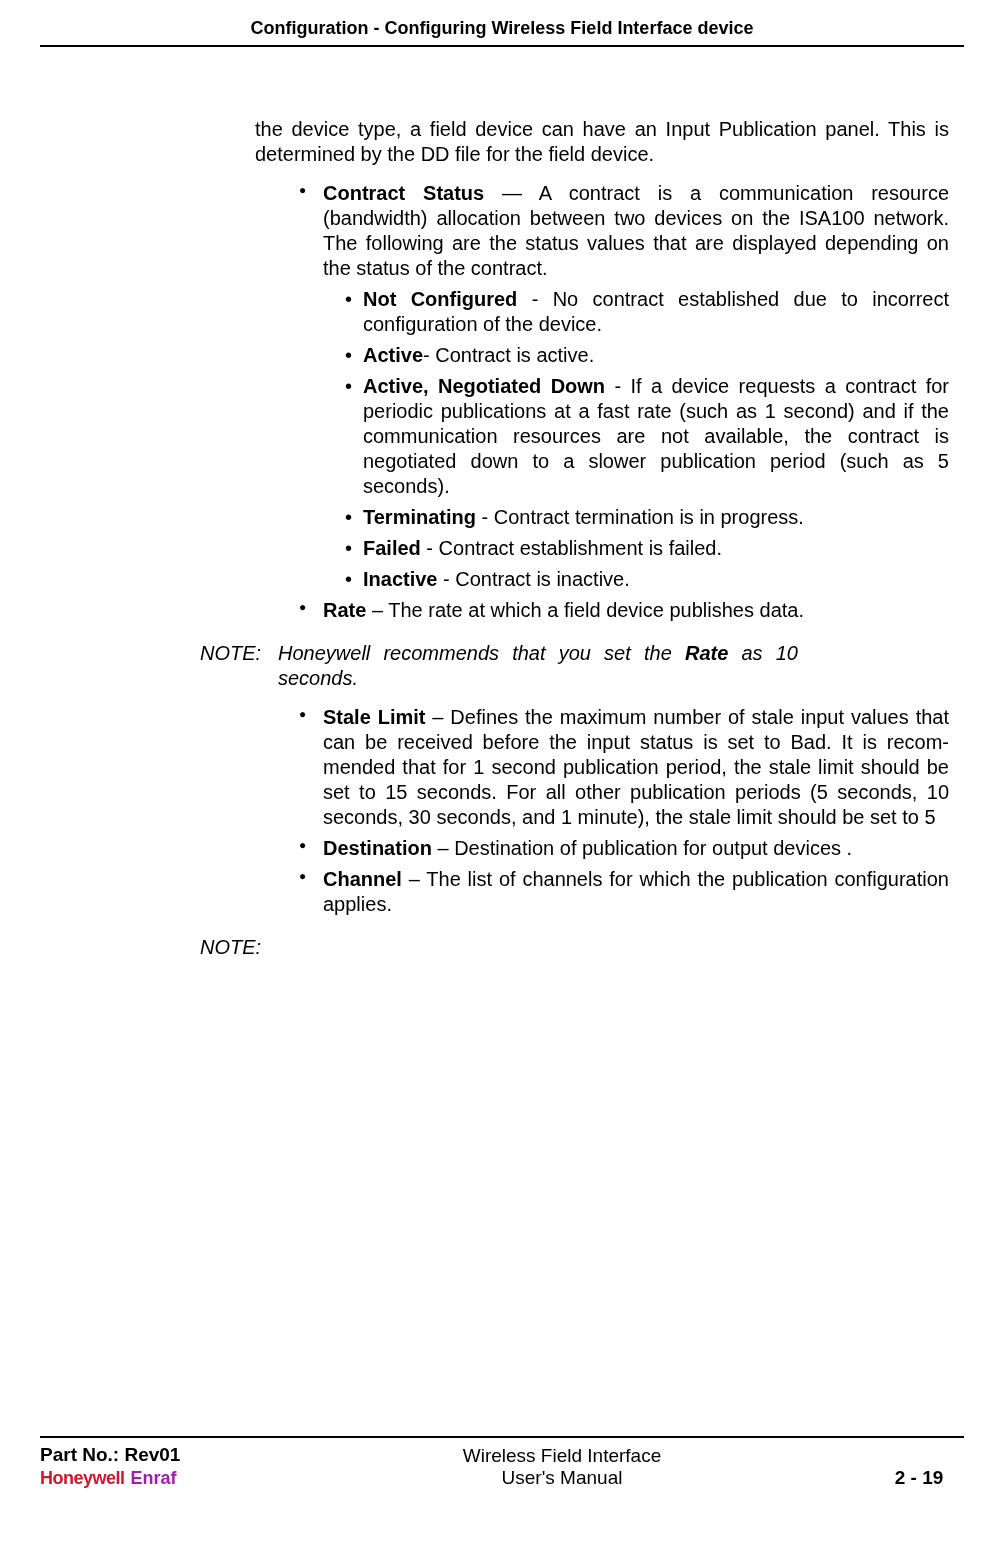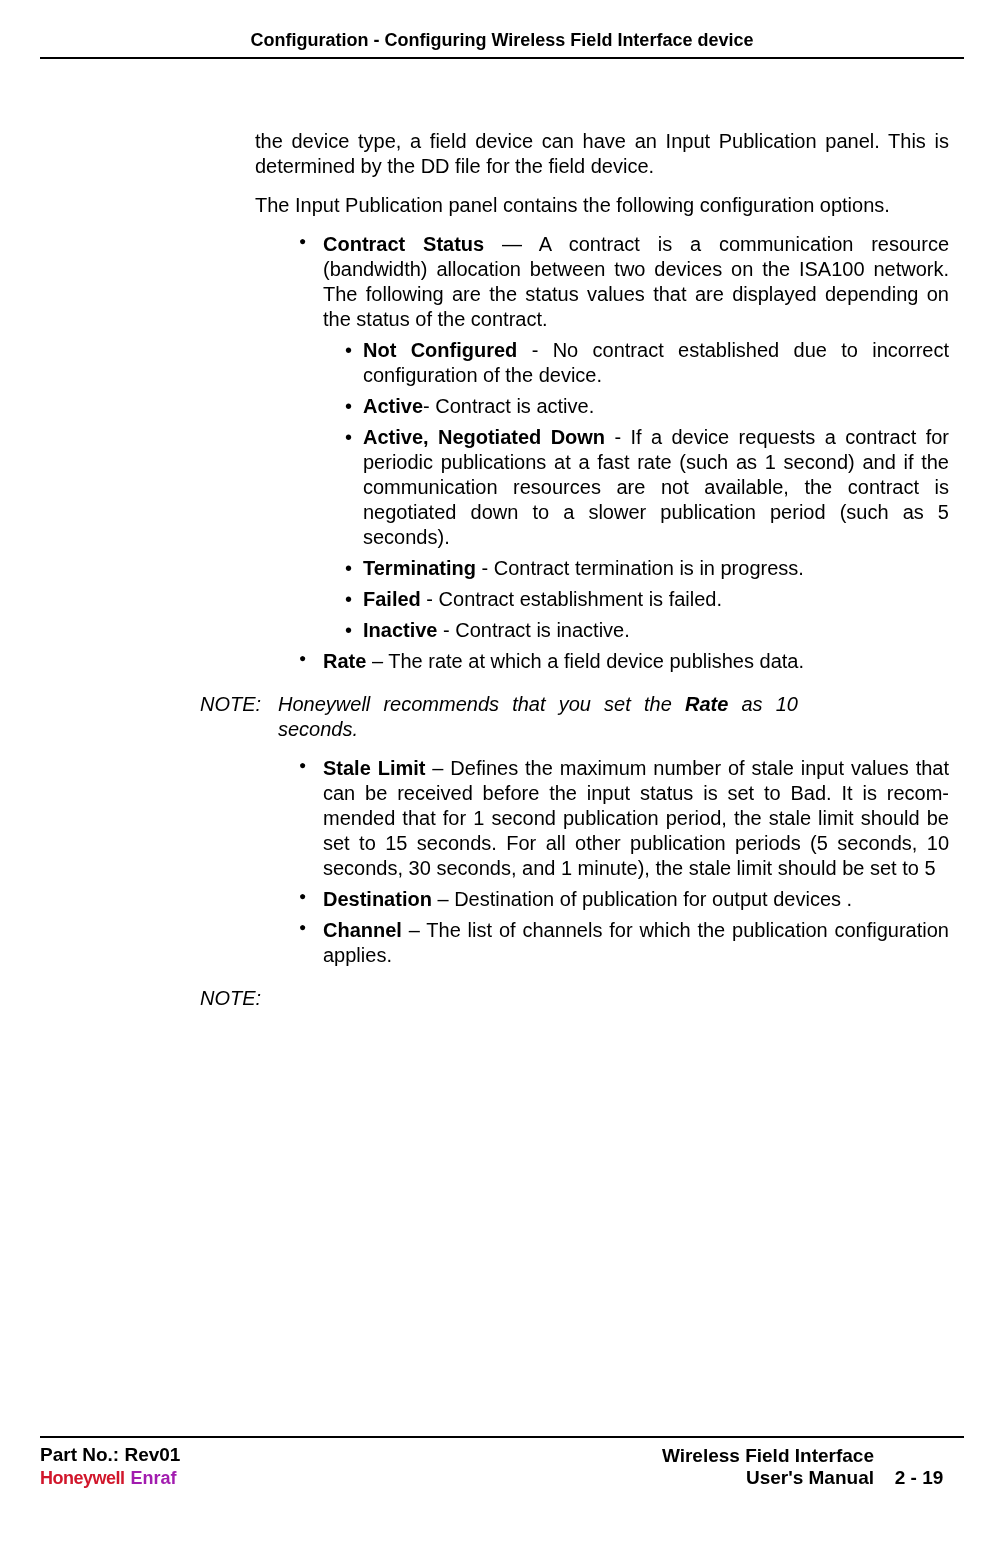--- a/index.html
+++ b/index.html
@@ -11,21 +11,21 @@
     font-family: Arial, Helvetica, sans-serif;
     color: #000;
     background: #fff;
     position: relative;
   }
   .page {
     width: 1004px;
     height: 1519px;
     position: relative;
     box-sizing: border-box;
-    padding: 12px 40px;
+    padding: 0 40px;
   }
   .running-head {
     text-align: center;
     font-weight: bold;
     font-size: 18px;
     padding-top: 18px;
   }
   .head-rule {
     border: none;
     border-top: 2px solid #000;
@@ -105,36 +105,35 @@
     display: flex;
     justify-content: space-between;
     align-items: flex-end;
     font-size: 19px;
   }
   .foot-left { width: 210px; }
   .foot-left .part { font-weight: bold; }
   .logo-row { display: flex; align-items: baseline; gap: 6px; margin-top: 2px;}
   .hw { color: #d1162b; font-weight: bold; font-size: 18px; letter-spacing: -0.5px;}
   .enraf { color: #a21caf; font-weight: bold; font-size: 18px; }
-  .foot-center { font-weight: bold; text-align: right; flex: 1; padding-left: 0;}
+  .foot-center { font-weight: normal; text-align: center; flex: 1; padding-left: 0;}
   .foot-right { font-weight: bold; width: 90px; text-align: center; }
 </style>
 </head>
 <body>
 
 <div class="page">
 
   <div class="running-head">Configuration - Configuring Wireless Field Interface device</div>
   <hr class="head-rule">
 
   <div class="body">
 
     <p class="para">the device type, a field device can have an Input Publication panel. This is determined by the DD file for the field device.</p>
 
-    <p class="para">The Input Publication panel contains the following configuration options.</p>
 
     <ul class="outer">
       <li>
         <b>Contract Status</b><span> — A contract is a communication resource (bandwidth) allocation between two devices on the ISA100 network. The following are the status values that are displayed depending on the status of the contract.</span>
         <ul class="inner">
           <li>
             <b>Not Configured</b><span> - No contract established due to incorrect configuration of the device.</span>
           </li>
           <li>
             <b>Active</b><span>- Contract is active.</span>

